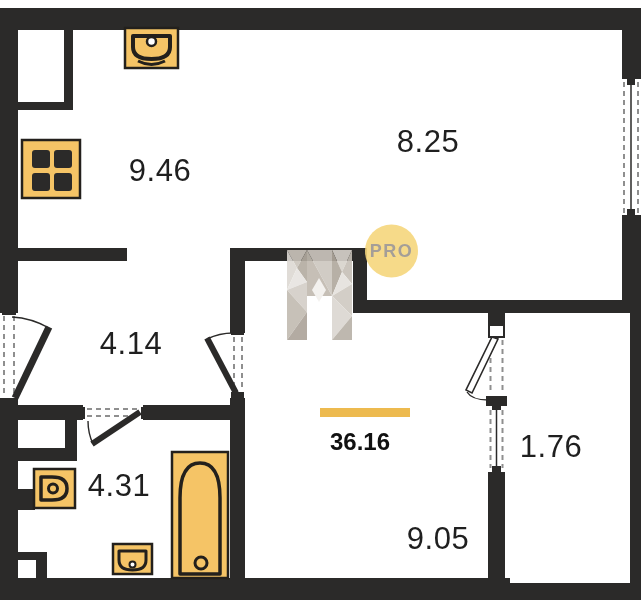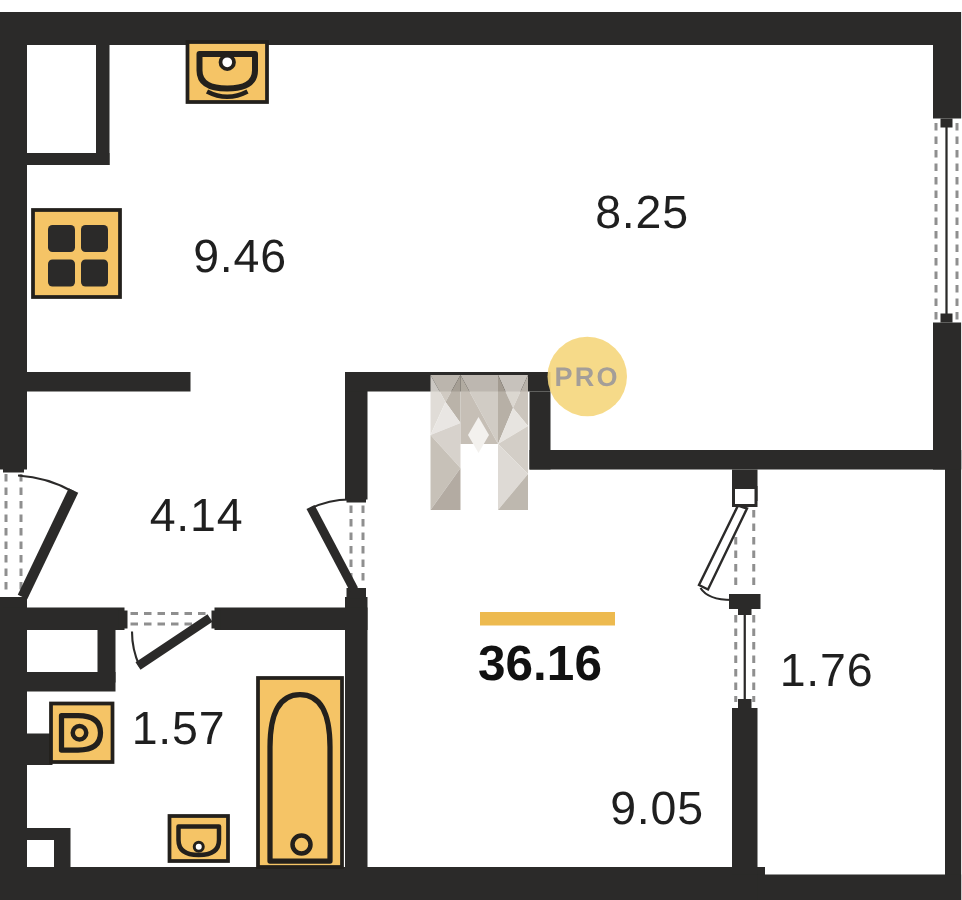--- a/index.html
+++ b/index.html
@@ -2,21 +2,21 @@
 <html><head>
 <meta charset="utf-8">
 <style>
   html,body{margin:0;padding:0;background:#ffffff;}
   #plan{position:relative;width:641px;height:600px;background:#fff;overflow:hidden;
         font-family:"Liberation Sans", sans-serif;}
   #plan svg{position:absolute;left:0;top:0;}
   .room-label{position:absolute;transform:translate(-50%,-50%);
               color:#1f1f1f;font-size:31px;letter-spacing:.5px;white-space:nowrap;}
   .total-label{position:absolute;transform:translate(-50%,-50%);
-               color:#111;font-size:33px;font-weight:700;white-space:nowrap;}
+               color:#111;font-size:24px;font-weight:700;white-space:nowrap;}
   .accent-bar{position:absolute;left:320px;top:408px;width:90px;height:9px;background:#EDBA4F;}
 </style>
 </head>
 <body>
 
 <div id="plan">
 
 <svg width="641" height="600" viewBox="0 0 641 600">
 
   <g fill="#2B2A29">
@@ -152,20 +152,20 @@
       <polygon points="332,340 352,316 352,340" fill="#B8B1A7"></polygon>
     </g>
     <circle cx="391.5" cy="251" r="26.5" fill="#F6D77D"></circle>
     <text x="391.5" y="257" text-anchor="middle" font-size="18" font-weight="600" letter-spacing="1.5" fill="#9B948D" font-family="Liberation Sans, sans-serif">PRO</text>
   </g>
 </svg>
 
 <div class="room-label" style="left:160px;top:143px;margin-top:28px;">9.46</div>
 <div class="room-label" style="left:428px;top:142px;">8.25</div>
 <div class="room-label" style="left:131px;top:344px;">4.14</div>
-<div class="room-label" style="left:119px;top:486px;">1.57</div>
+<div class="room-label" style="left:119px;top:486px;">4.31</div>
 <div class="room-label" style="left:438px;top:539px;">9.05</div>
 <div class="room-label" style="left:551px;top:447px;">1.76</div>
 
 <div class="accent-bar"></div>
 <div class="total-label" style="left:360px;top:442px;">36.16</div>
 
 </div>
 
 </body></html>

